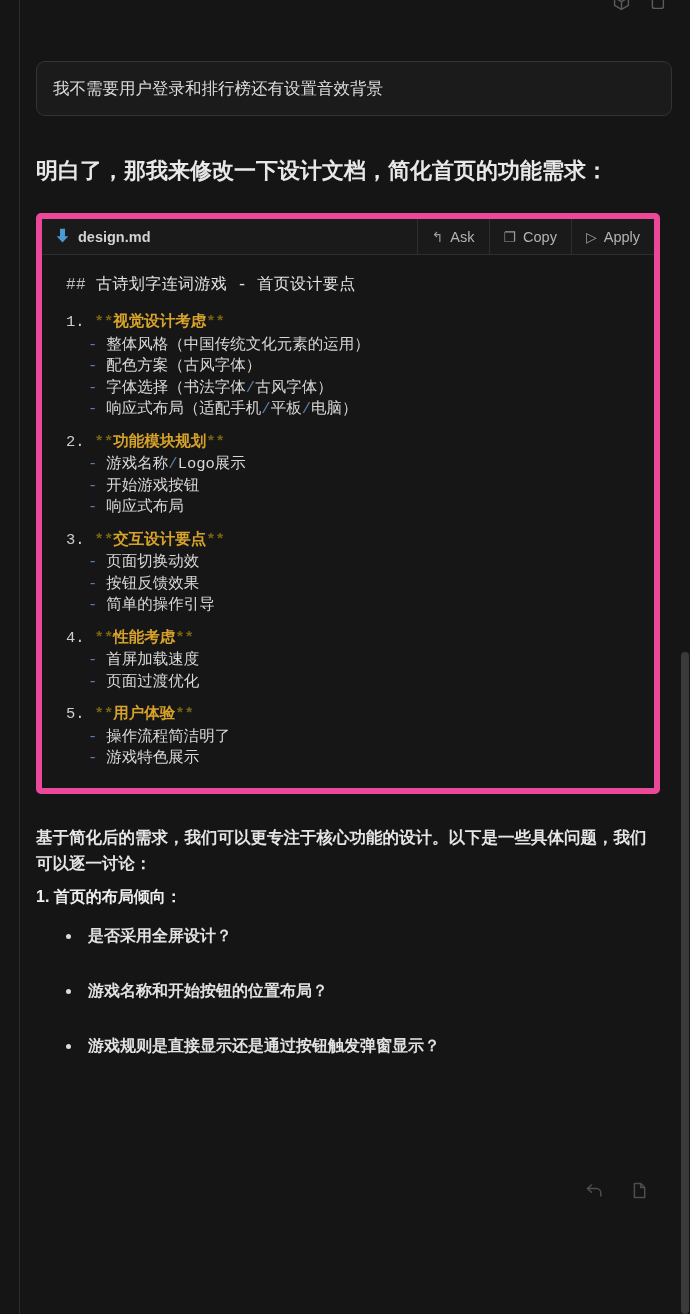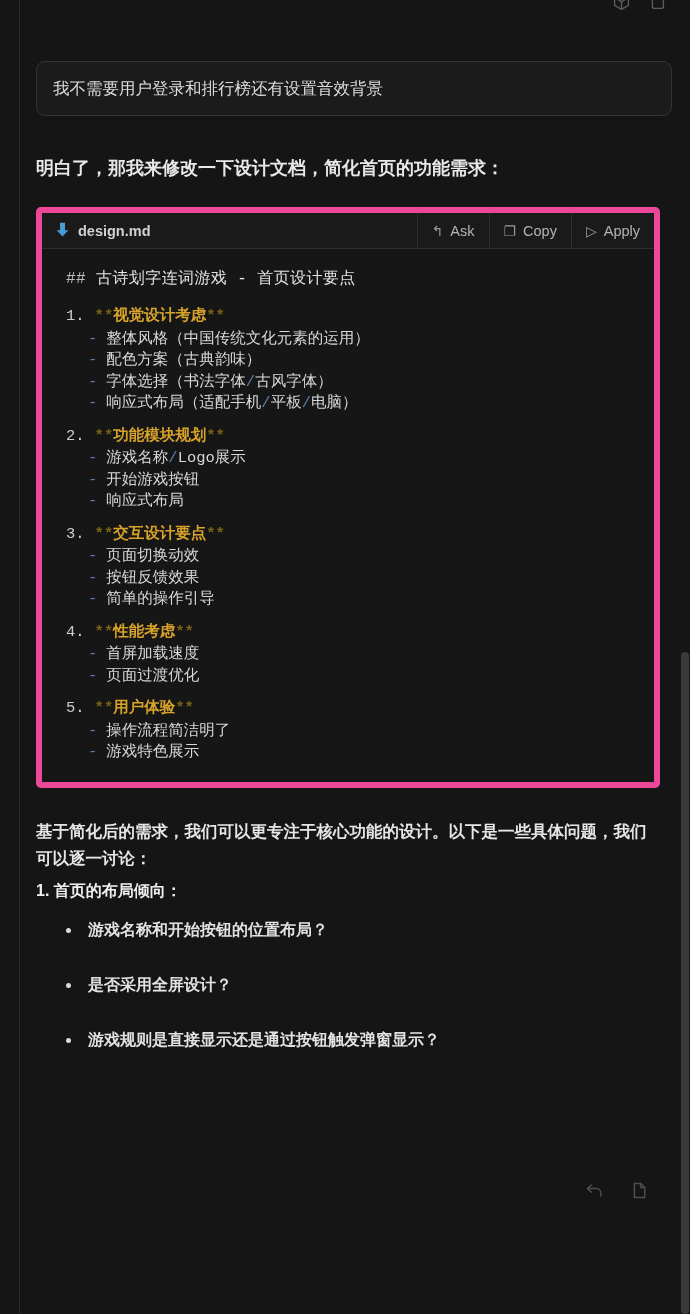--- a/index.html
+++ b/index.html
@@ -60,21 +60,21 @@
     padding: 15px 16px 16px 16px;
     color: #dcdcdc;
     font-size: 16.5px;
     line-height: 1.35;
   }
 
   
   .assistant-line {
     margin: 40px 18px 0 16px;
     color: #e8e8e8;
-    font-size: 18px;
+    font-size: 22px;
     font-weight: bold;
     line-height: 1.4;
   }
 
   
   .code-card {
     margin: 26px 30px 0 16px;
     border: 6px solid #ec4899;
     border-radius: 5px;
     background: #161616;
@@ -278,21 +278,21 @@
               <div class="md-num-line">
                 <span class="md-num">1.</span>
                 <span class="md-strong"><span class="ast">**</span><span>视觉设计考虑</span><span class="ast">**</span></span>
               </div>
               <div class="md-sub">
                 <span class="md-dash">-</span>
                 <span><span>整体风格（中国传统文化元素的运用）</span></span>
               </div>
               <div class="md-sub">
                 <span class="md-dash">-</span>
-                <span><span>配色方案（古典韵味）</span></span>
+                <span><span>配色方案（古风字体）</span></span>
               </div>
               <div class="md-sub">
                 <span class="md-dash">-</span>
                 <span><span>字体选择（书法字体</span><span class="slash">/</span><span>古风字体）</span></span>
               </div>
               <div class="md-sub">
                 <span class="md-dash">-</span>
                 <span><span>响应式布局（适配手机</span><span class="slash">/</span><span>平板</span><span class="slash">/</span><span>电脑）</span></span>
               </div>
             </div>
@@ -363,22 +363,22 @@
           </div>
       </div>
 
     </div>
 
     <div class="closing-p">基于简化后的需求，我们可以更专注于核心功能的设计。以下是一些具体问题，我们可以逐一讨论：</div>
 
     <div class="ol-head">1. 首页的布局倾向：</div>
 
     <ul class="q-list" id="q-list">
+        <li class="q-item">是否采用全屏设计？</li>
         <li class="q-item">游戏名称和开始按钮的位置布局？</li>
-        <li class="q-item">是否采用全屏设计？</li>
         <li class="q-item">游戏规则是直接显示还是通过按钮触发弹窗显示？</li>
       </ul>
 
   </div>
 
   <div class="msg-actions">
     <span class="ic">
       <svg width="21" height="21" viewBox="0 0 21 21" fill="none" stroke="currentColor" stroke-width="1.5" stroke-linecap="round" stroke-linejoin="round">
         <path d="M7.5 5 L3.5 8.6 L7.5 12.2"></path>
         <path d="M3.5 8.6 H12.4 a4.4 4.4 0 0 1 4.4 4.4 V16"></path>

